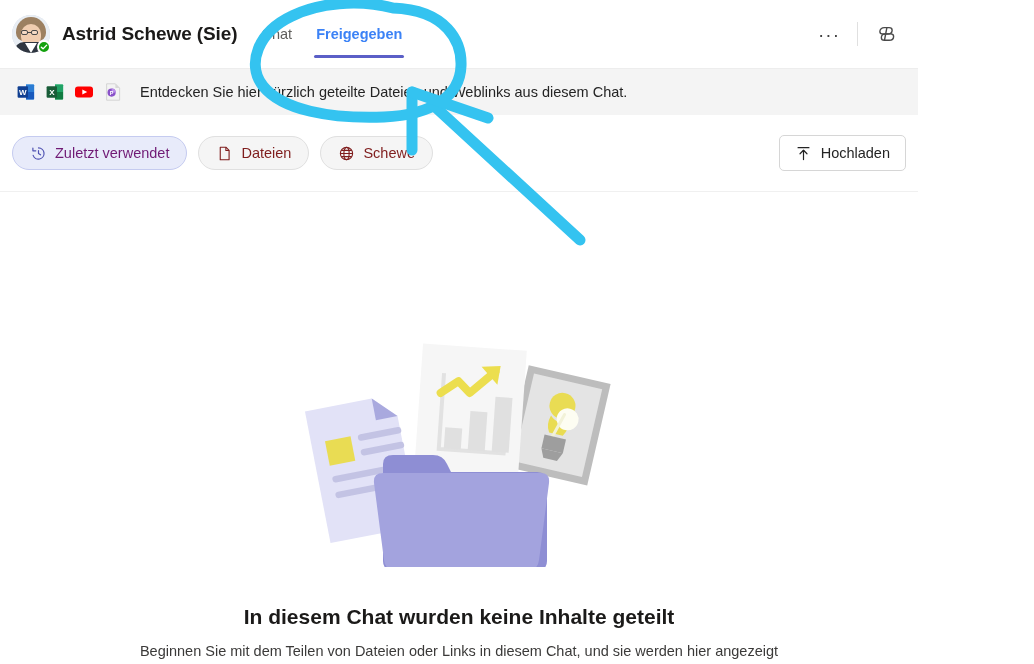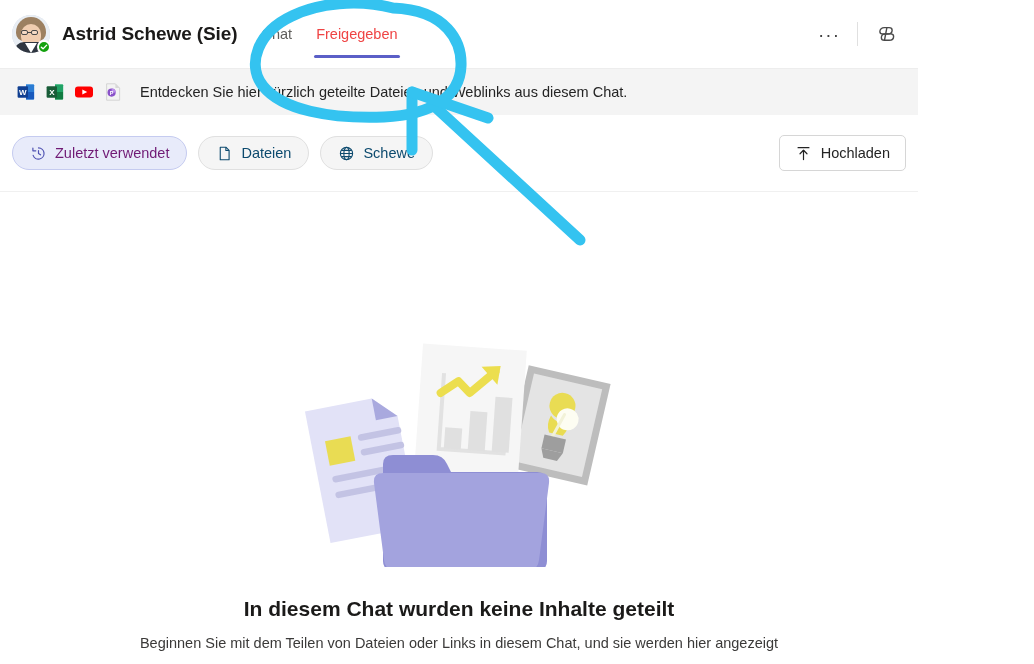--- a/index.html
+++ b/index.html
@@ -102,22 +102,22 @@
     padding: 0 10px;
     font-size: 14.5px;
     color: #5f5e5c;
     cursor: pointer;
     white-space: nowrap;
     background: transparent;
     border: none;
     font-family: inherit;
   }
   .tab.active {
-    color: #ef4444;
-    font-weight: 400;
+    color: #3b82f6;
+    font-weight: 700;
     margin-top: 14px;
   }
   .tab.active::after {
     content: "";
     position: absolute;
     left: 8px;
     right: 8px;
     bottom: 10px;
     height: 3px;
     border-radius: 2px;
@@ -187,21 +187,21 @@
   .pill {
     display: inline-flex;
     align-items: center;
     gap: 8px;
     height: 34px;
     padding: 0 17px;
     border-radius: 17px;
     border: 1px solid #e0e0e0;
     background: #f5f5f5;
     font-size: 14.5px;
-    color: #0c4a6e;
+    color: #7f1d1d;
     cursor: pointer;
     white-space: nowrap;
     font-family: inherit;
   }
   .pill .pill-ic { width: 17px; height: 17px; flex: 0 0 17px; display: block; }
   .pill.selected {
     background: #e8ebfa;
     border-color: #c5cbf0;
     color: #701a75;
   }
@@ -232,21 +232,21 @@
     height: calc(664px - 68px - 48px - 78px);
     display: flex;
     flex-direction: column;
     align-items: center;
     justify-content: flex-start;
     padding-top: 145px;
     overflow: hidden;
   }
   .illustration { width: 320px; height: 230px; display: block; }
   .empty-title {
-    margin-top: 30px;
+    margin-top: 38px;
     font-size: 21px;
     font-weight: 700;
     color: #1b1a19;
     text-align: center;
   }
   .empty-sub {
     margin-top: 14px;
     font-size: 14.5px;
     color: #3b3a39;
     text-align: left;

